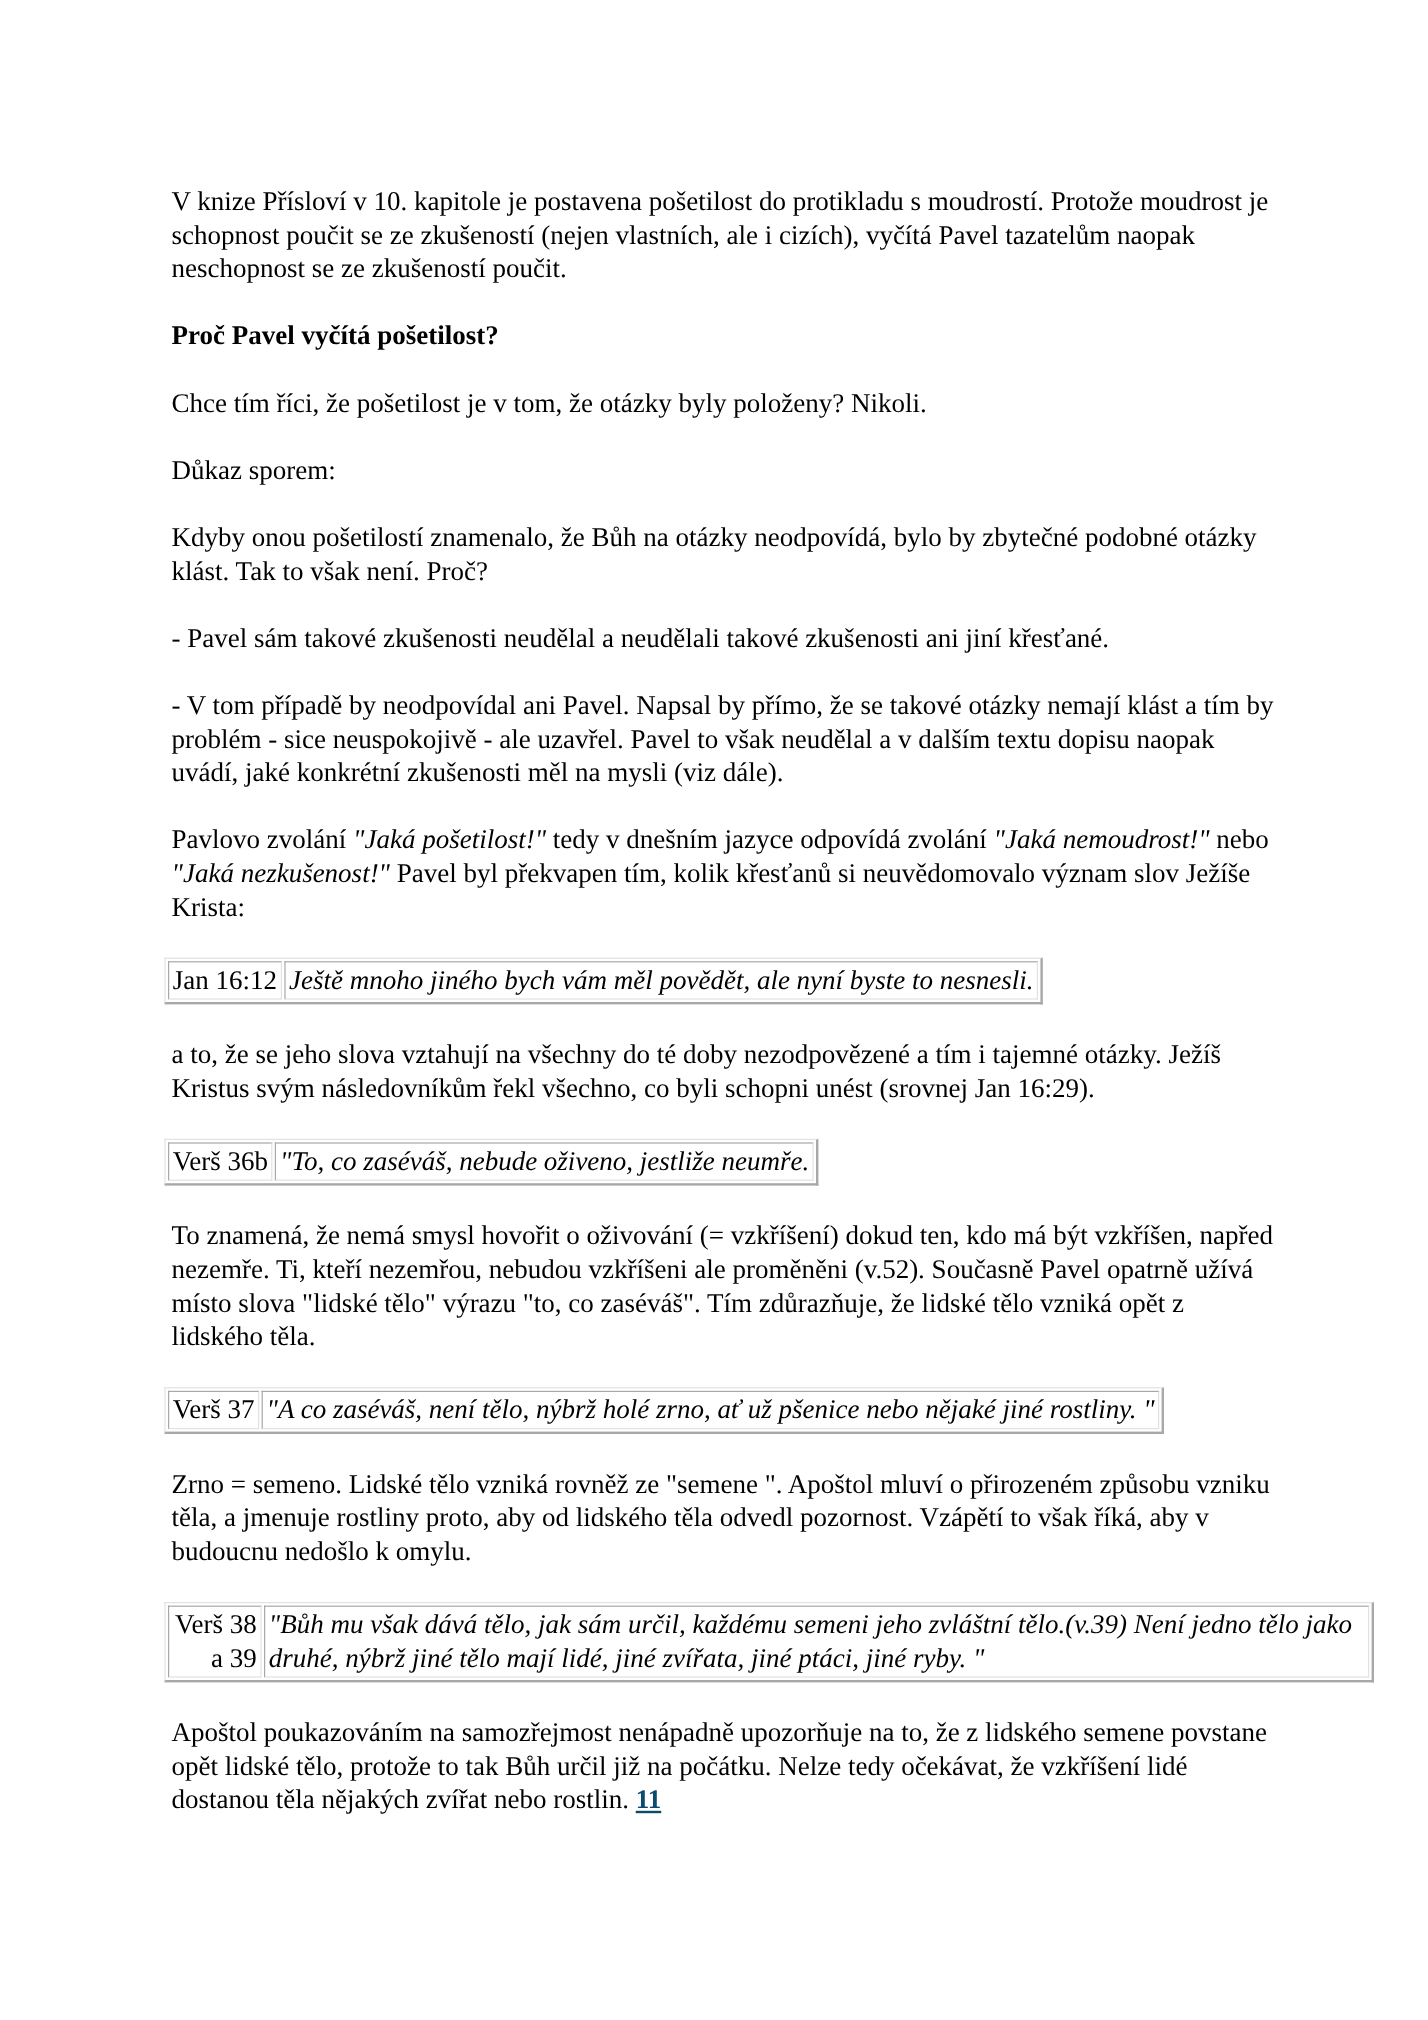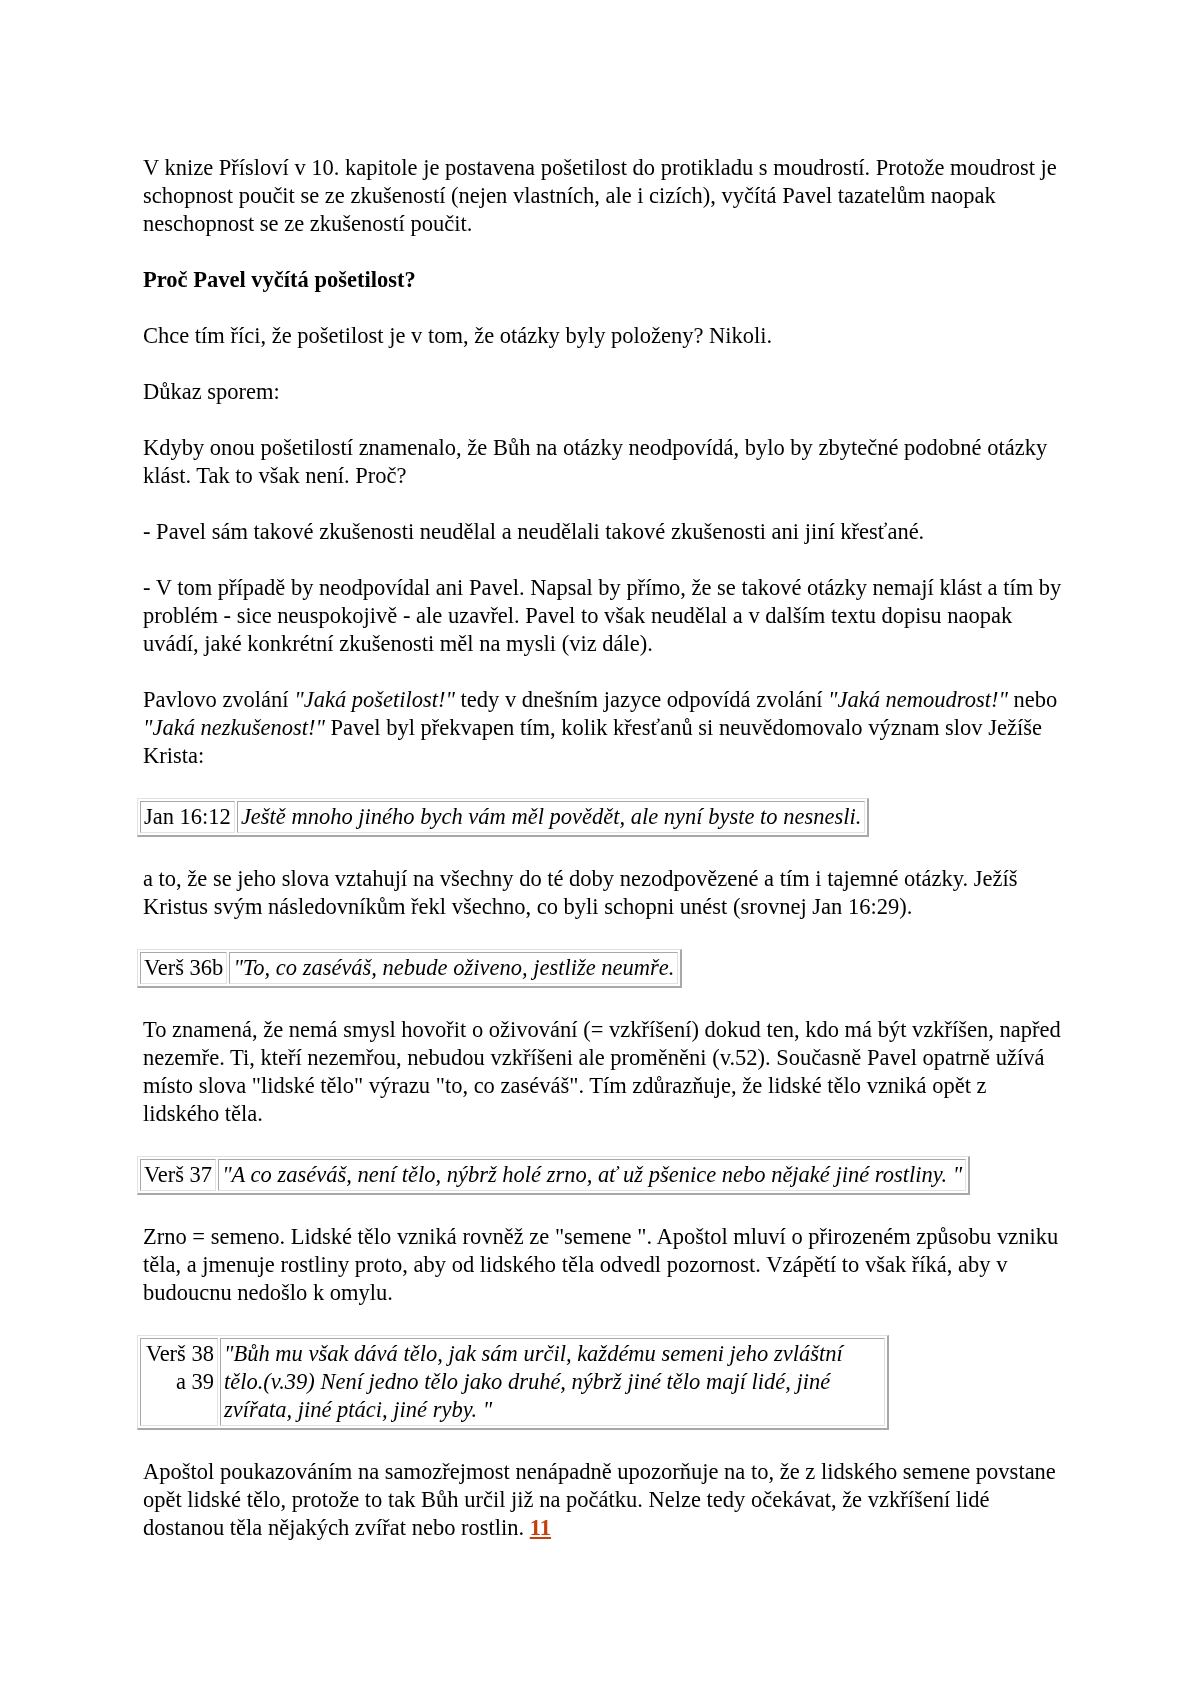--- a/index.html
+++ b/index.html
@@ -19,21 +19,21 @@
     margin: 0 0 28px -6px;
   }
   table.verse td {
     border-top: 1px solid #a8a8a8; border-left: 1px solid #a8a8a8;
     border-right: 1px solid #e2e2e2; border-bottom: 1px solid #e2e2e2;
     padding: 1px 3px; vertical-align: top; line-height: 28px;
   }
   table.verse td.ref { white-space: nowrap; text-align: right; }
   table.verse td.ref.wrap { white-space: normal; width: 70px; }
   table.verse td.quote { font-style: italic; margin-top: 32px; }
-  a.pagelink { color: #c2410c; font-weight: bold; text-decoration: underline; }
+  a.pagelink { color: #0c4a6e; font-weight: bold; text-decoration: underline; }
 </style>
 </head>
 <body>
 
 <div class="page">
 
   <p>V knize Přísloví v 10. kapitole je postavena pošetilost do protikladu s moudrostí. Protože moudrost je schopnost poučit se ze zkušeností (nejen vlastních, ale i cizích), vyčítá Pavel tazatelům naopak neschopnost se ze zkušeností poučit.</p>
 
   <p class="heading">Proč Pavel vyčítá pošetilost?</p>
 
@@ -75,21 +75,21 @@
     <tbody>
         <tr>
       <td class="ref">Verš 37</td>
       <td class="quote">"A co zaséváš, není tělo, nýbrž holé zrno, ať už pšenice nebo nějaké jiné rostliny. "</td>
     </tr>
   </tbody>
     </table>
 
   <p>Zrno = semeno. Lidské tělo vzniká rovněž ze "semene ". Apoštol mluví o přirozeném způsobu vzniku těla, a jmenuje rostliny proto, aby od lidského těla odvedl pozornost. Vzápětí to však říká, aby v budoucnu nedošlo k omylu.</p>
 
-  <table class="verse" style="width: 752px;">
+  <table class="verse" style="width: 1008px;">
     <tbody>
         <tr>
       <td class="ref wrap">Verš 38 a 39</td>
       <td class="quote">"Bůh mu však dává tělo, jak sám určil, každému semeni jeho zvláštní tělo.(v.39) Není jedno tělo jako druhé, nýbrž jiné tělo mají lidé, jiné zvířata, jiné ptáci, jiné ryby. "</td>
     </tr>
   </tbody>
     </table>
 
   <p><span>Apoštol poukazováním na samozřejmost nenápadně upozorňuje na to, že z lidského semene povstane opět lidské tělo, protože to tak Bůh určil již na počátku. Nelze tedy očekávat, že vzkříšení lidé dostanou těla nějakých zvířat nebo rostlin. </span><a class="pagelink" href="#">11</a></p>
 

